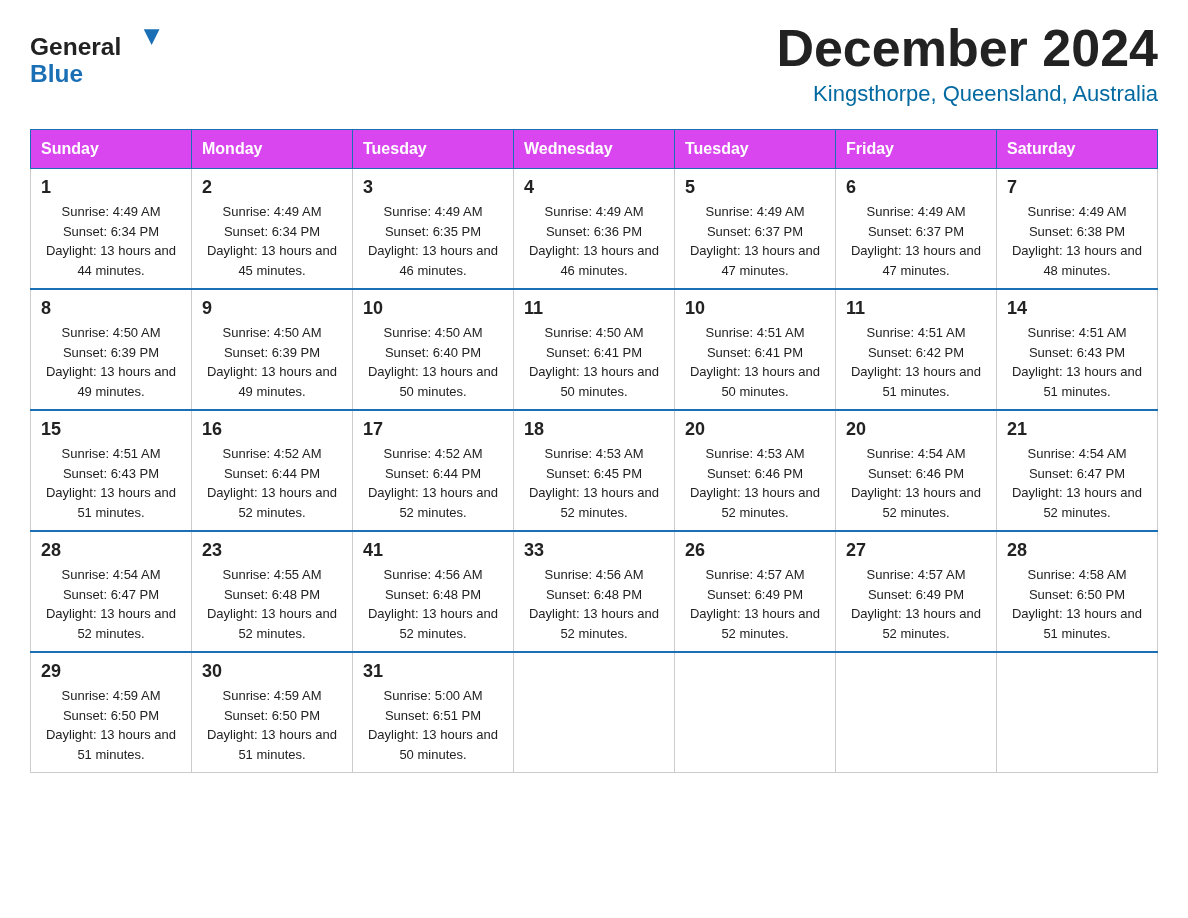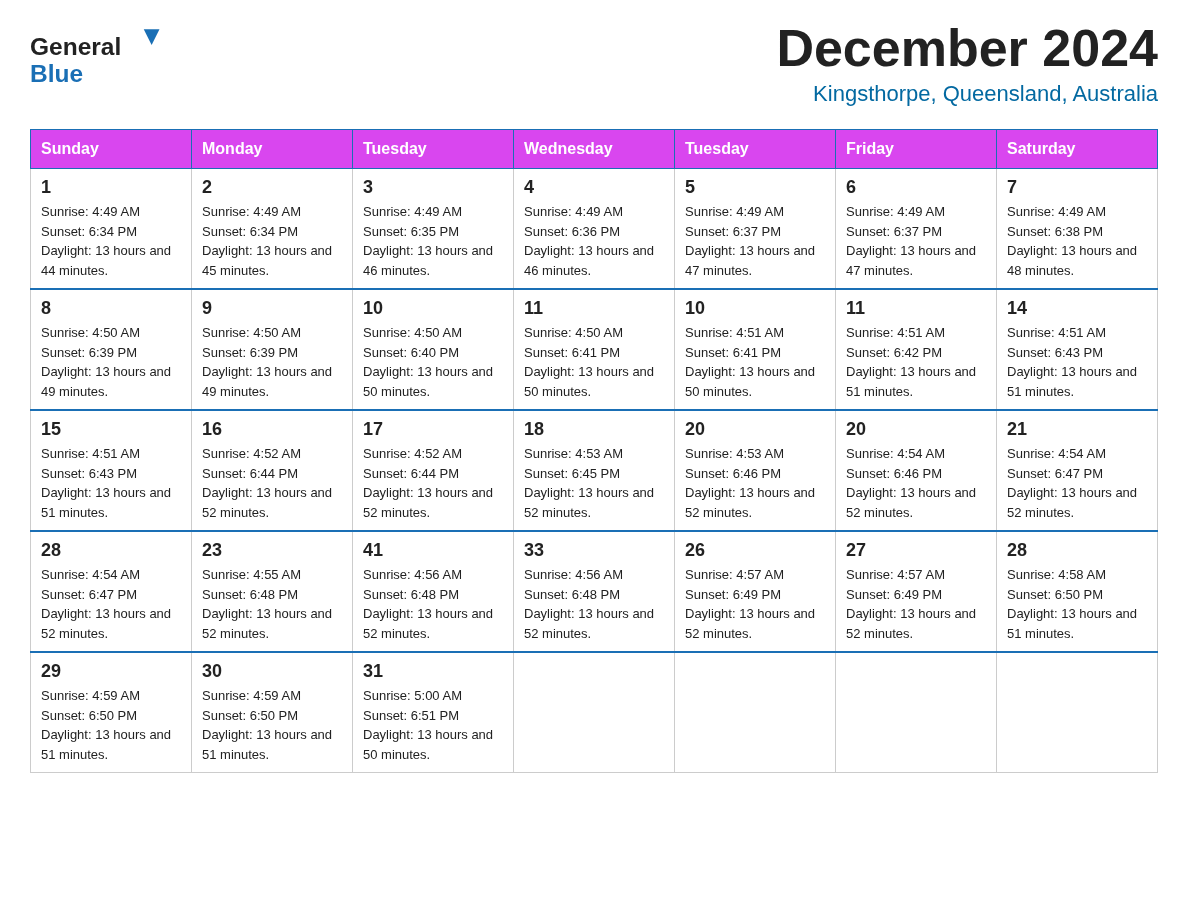--- a/index.html
+++ b/index.html
@@ -60,20 +60,21 @@
     .day-number {
       font-size: 18px;
       font-weight: bold;
       color: #222;
       margin-bottom: 4px;
     }
     .day-info {
       font-size: 13px;
       color: #222;
       line-height: 1.5;
+      text-align: center;
     }
     .empty-cell {
       background: #fff;
     }
     .row-divider td {
       border-top: 2px solid #1a6fb5;
     }
 
     
     .logo-svg {

